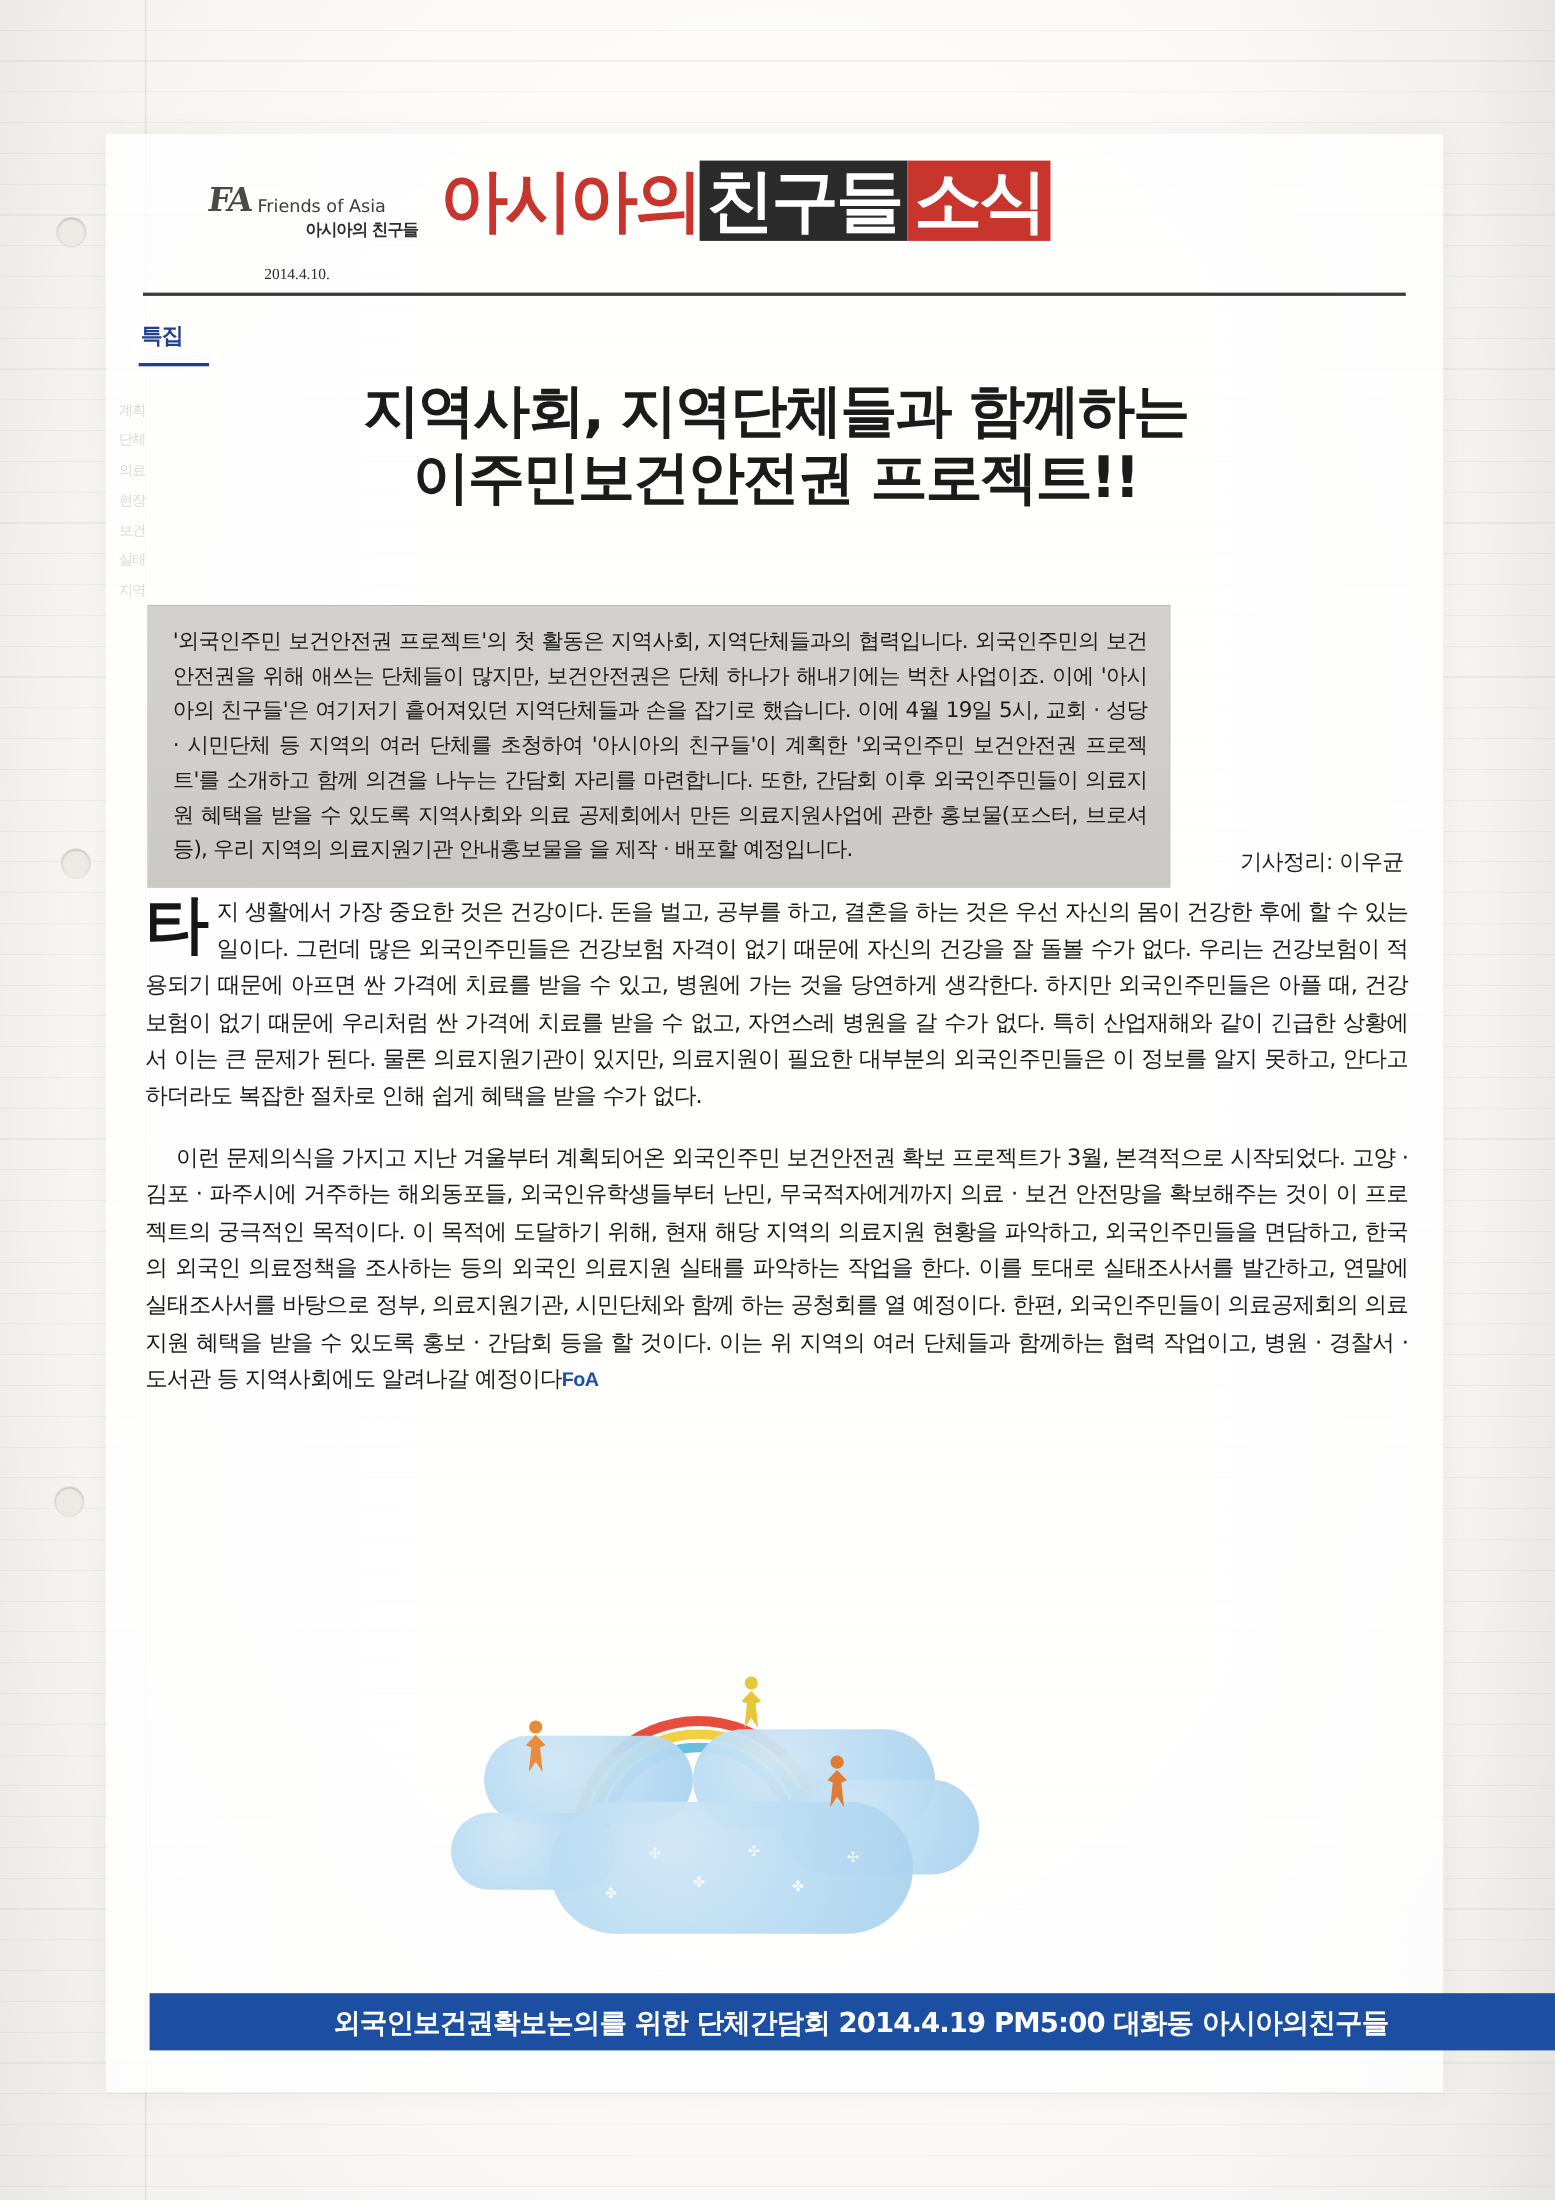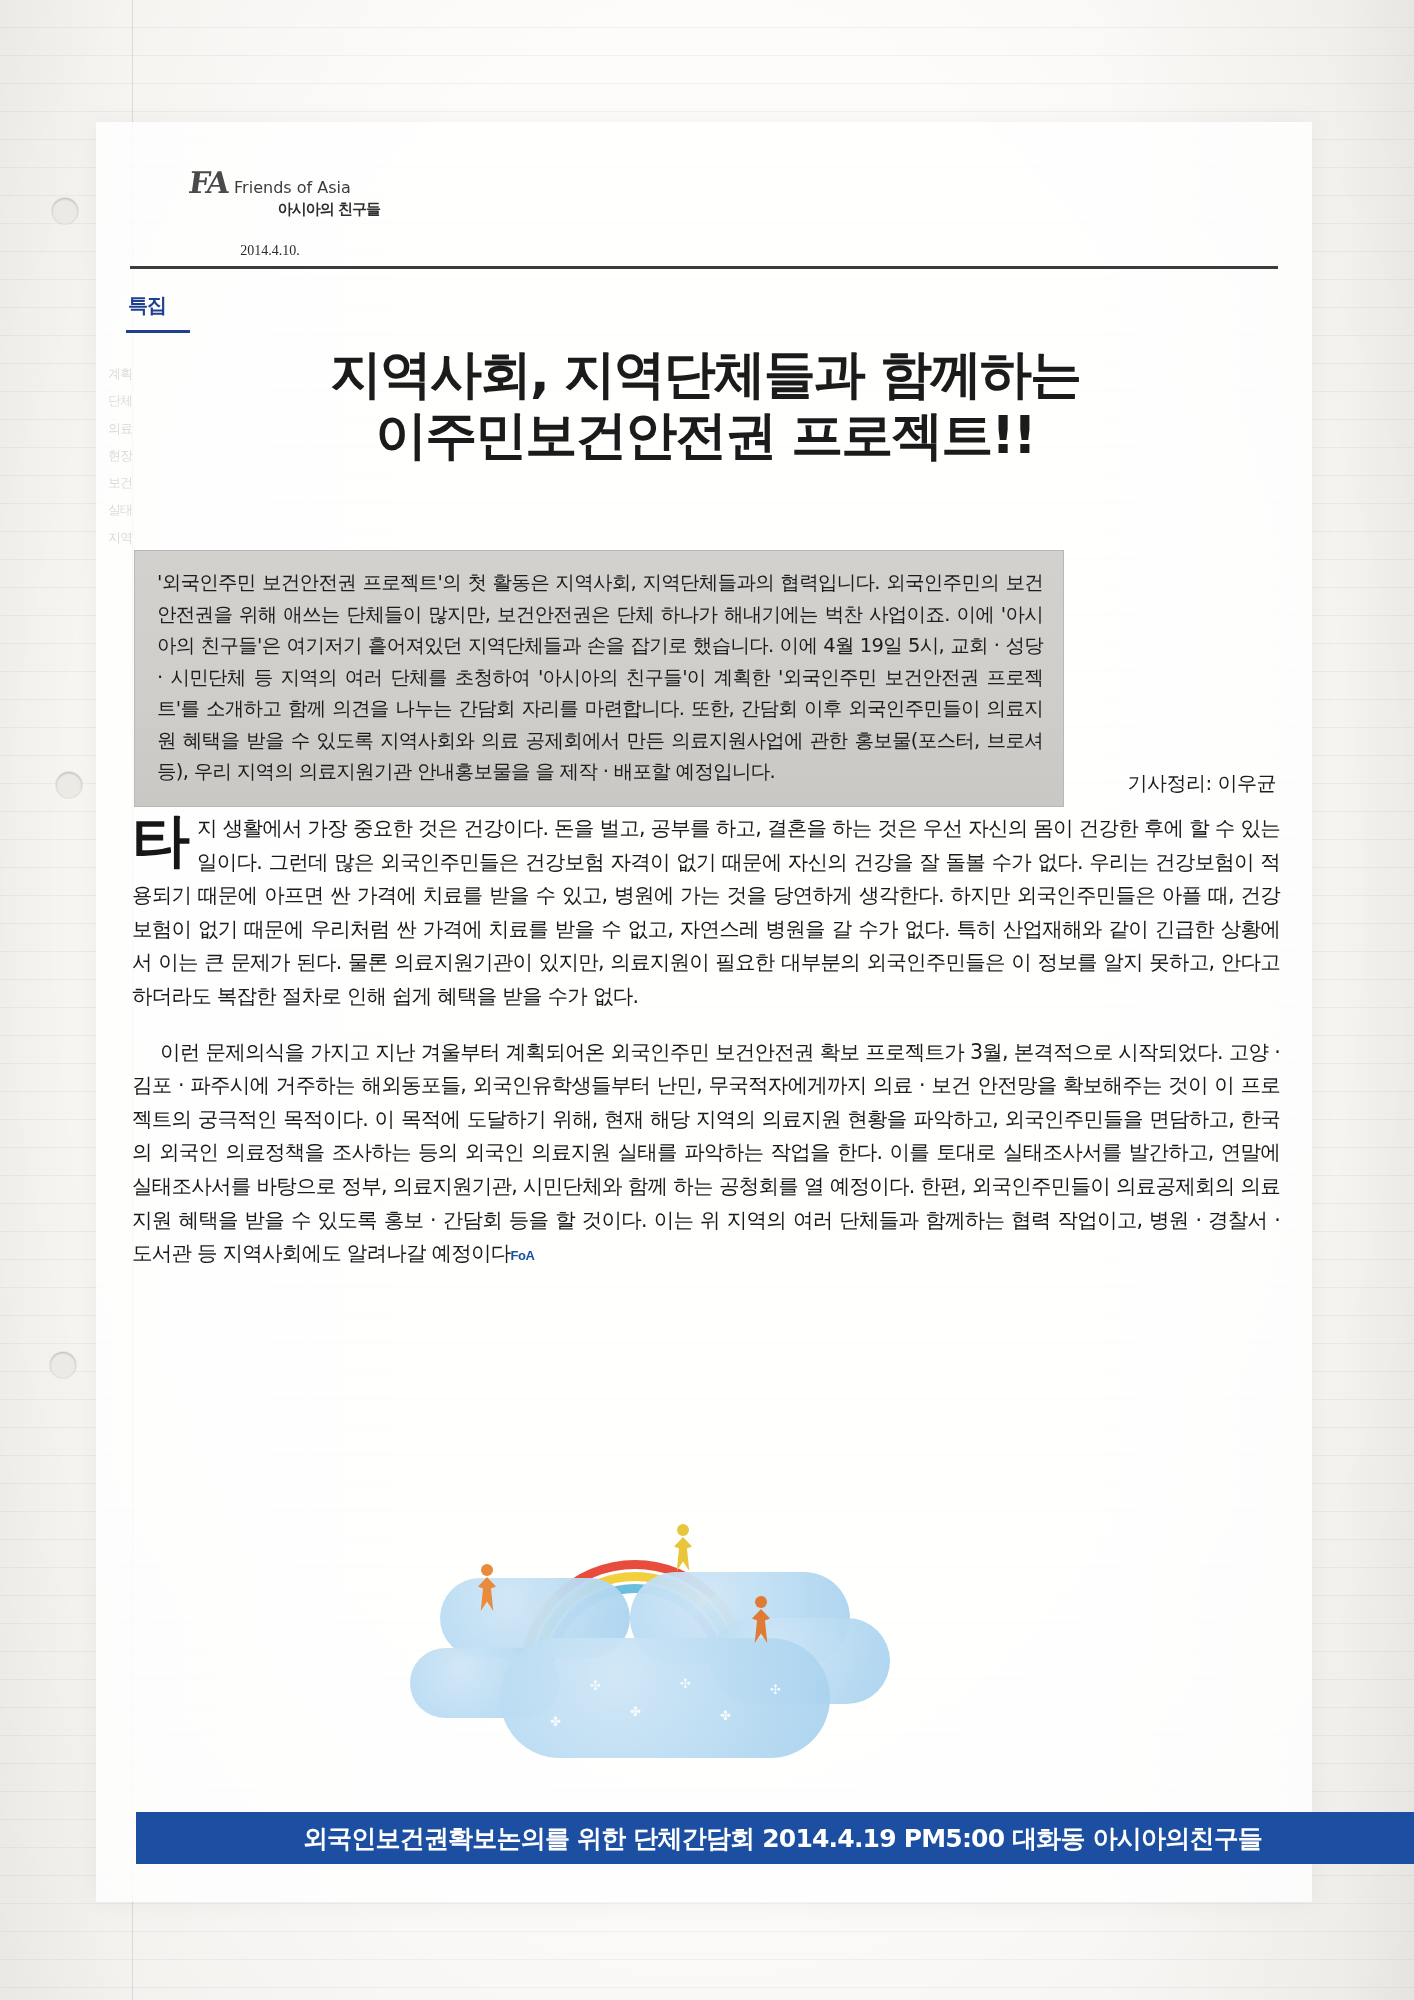--- a/index.html
+++ b/index.html
@@ -245,21 +245,21 @@
     color: #1a1a1a;
     text-align: justify;
     letter-spacing: -0.75px;
   }
   .body p.indent {
     text-indent: 28px;
   }
   .foa-tag {
     font-family: "Liberation Sans", sans-serif;
     font-weight: bold;
-    font-size: 13px;
+    font-size: 18px;
     color: #1b4fa0;
     letter-spacing: -0.5px;
   }
 
   
   .illu {
     position: absolute;
     left: 380px;
     top: 1518px;
     width: 560px;
@@ -378,20 +378,23 @@
   </div>
 
   <div class="masthead">
     <div class="logo">
       <div class="logo-mark">
         <span class="logo-fa">FA</span>
         <span class="logo-en">Friends of Asia</span>
       </div>
       <div class="logo-ko">아시아의 친구들</div>
       <div class="logo-date">2014.4.10.</div>
+    </div>
+    <div class="title-main">
+      <span class="tm-red">아시아의</span><span class="tm-black">친구들</span><span class="tm-red2">소식</span>
     </div>
   </div>
   <div class="rule-thick"></div>
 
   <div class="kicker">특집</div>
   <div class="kicker-rule"></div>
 
   <div class="headline">
     <div class="l1">지역사회, 지역단체들과 함께하는</div>
     <div class="l2">이주민보건안전권 프로젝트!!</div>

